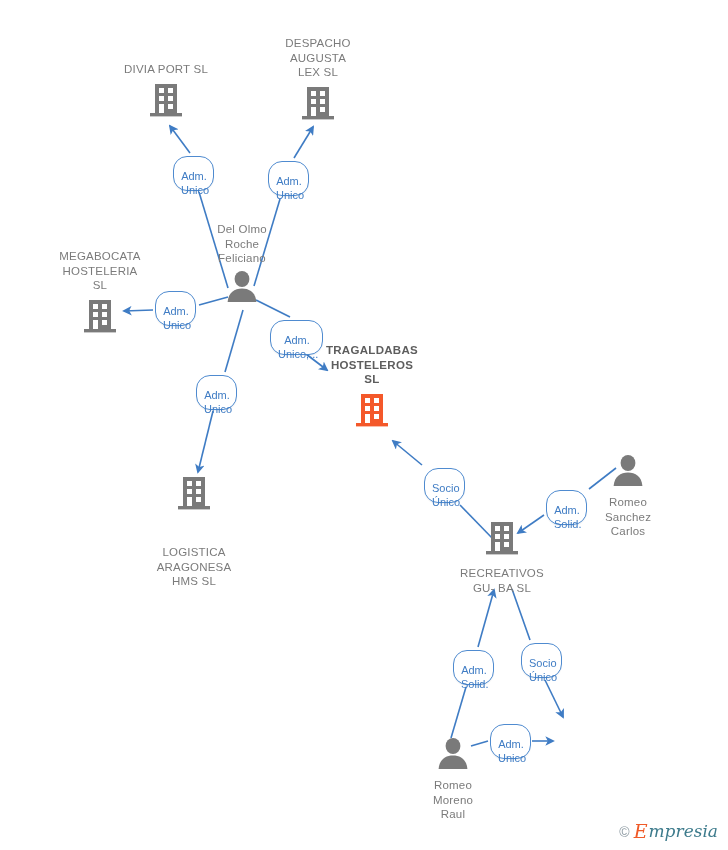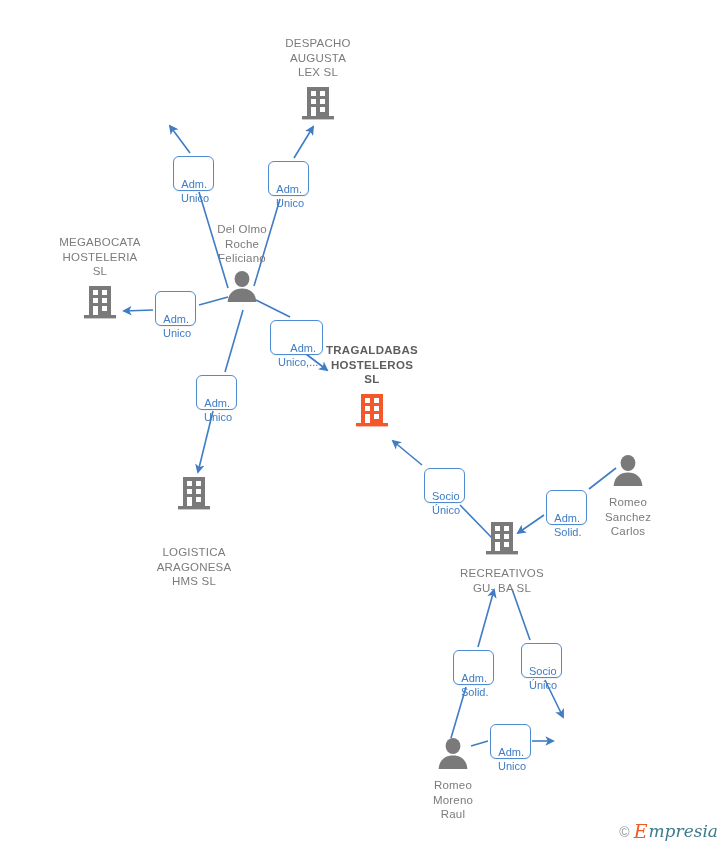--- a/index.html
+++ b/index.html
@@ -18,23 +18,23 @@
     letter-spacing:.2px;white-space:pre-line;
   }
   .node.company .caption{color:#7b7b7b;}
   .node.person  .caption{color:#7b7b7b;}
   .node.focus .caption{color:#5d5d5d;font-weight:bold;letter-spacing:.3px;}
   .cap-above .caption{order:-1;margin-bottom:3px;}
   .cap-below .caption{margin-top:4px;}
 
   .rel{
     position:absolute;box-sizing:border-box;
-    background:#ffffff;border:1.4px solid #4f8bd0;border-radius:6px;
+    background:#ffffff;border:1.4px solid #4f8bd0;border-radius:14px;
     color:#3f7cc4;font-size:11px;line-height:14px;
-    padding:20px 6px 4px 7px;text-align:right;white-space:pre-line;
+    padding:12px 6px 4px 7px;text-align:center;white-space:pre-line;
     box-shadow:0 1px 1px rgba(0,0,0,.05);
   }
 
   .watermark{
     position:absolute;right:10px;bottom:9px;display:flex;align-items:center;gap:4px;
     user-select:none;
   }
   .watermark .copy{color:#8e9ba3;font-size:14px;line-height:14px;}
   .watermark .wm-e{color:#f05a28;font-family:"DejaVu Serif", serif;font-style:italic;font-size:19px;line-height:19px;}
   .watermark .wm-rest{color:#3d7b8c;font-family:"DejaVu Serif", serif;font-style:italic;font-size:17px;line-height:17px;margin-left:-3px;text-align:right;}
@@ -77,20 +77,39 @@
       <path d="M 478 647 L 494 590" marker-end="url(#arrow)"></path>
 
       <path d="M 512 589 L 530 640"></path>
       <path d="M 545 680 L 563 717" marker-end="url(#arrow)"></path>
 
       <path d="M 471 746 L 488 741"></path>
       <path d="M 532 741 L 553 741" marker-end="url(#arrow)"></path>
     </g>
   </svg>
 
+  <div class="node company cap-above" style="left:106px;top:62px;">
+    <span class="icon">
+      <svg width="40" height="40" viewBox="0 0 40 40">
+          <g fill="#7a7a7a">
+        <rect x="9" y="4" width="22" height="30"></rect>
+        <rect x="4" y="33" width="32" height="3.4"></rect>
+      </g>
+          <g fill="#ffffff">
+        <rect x="13" y="8" width="5" height="5"></rect>
+            <rect x="22" y="8" width="5" height="5"></rect>
+        <rect x="13" y="16" width="5" height="5"></rect>
+            <rect x="22" y="16" width="5" height="5"></rect>
+        <rect x="13" y="24" width="5" height="9"></rect>
+            <rect x="22" y="24" width="5" height="5"></rect>
+      </g>
+        </svg>
+    </span>
+    <span class="caption">DIVIA PORT  SL</span>
+  </div>
 
   <div class="node company cap-above" style="left:258px;top:36px;">
     <span class="icon">
       <svg width="40" height="40" viewBox="0 0 40 40">
           <g fill="#7a7a7a">
         <rect x="9" y="4" width="22" height="30"></rect>
         <rect x="4" y="33" width="32" height="3.4"></rect>
       </g>
           <g fill="#ffffff">
         <rect x="13" y="8" width="5" height="5"></rect>
@@ -114,21 +133,21 @@
         <ellipse cx="17" cy="10" rx="7.4" ry="8"></ellipse>
         <path d="M2.6 33 C3.4 23.2 9.6 19.4 17 19.4 C24.4 19.4 30.6 23.2 31.4 33 Z"></path>
       </g>
         </svg>
     </span>
     <span class="caption">Del Olmo
 Roche
 Feliciano</span>
   </div>
 
-  <div class="node company cap-above" style="left:40px;top:235px;justify-content:flex-end;">
+  <div class="node company cap-above" style="left:40px;top:249px;justify-content:flex-end;">
     <span class="icon">
       <svg width="40" height="40" viewBox="0 0 40 40">
           <g fill="#7a7a7a">
         <rect x="9" y="4" width="22" height="30"></rect>
         <rect x="4" y="33" width="32" height="3.4"></rect>
       </g>
           <g fill="#ffffff">
         <rect x="13" y="8" width="5" height="5"></rect>
             <rect x="22" y="8" width="5" height="5"></rect>
         <rect x="13" y="16" width="5" height="5"></rect>

